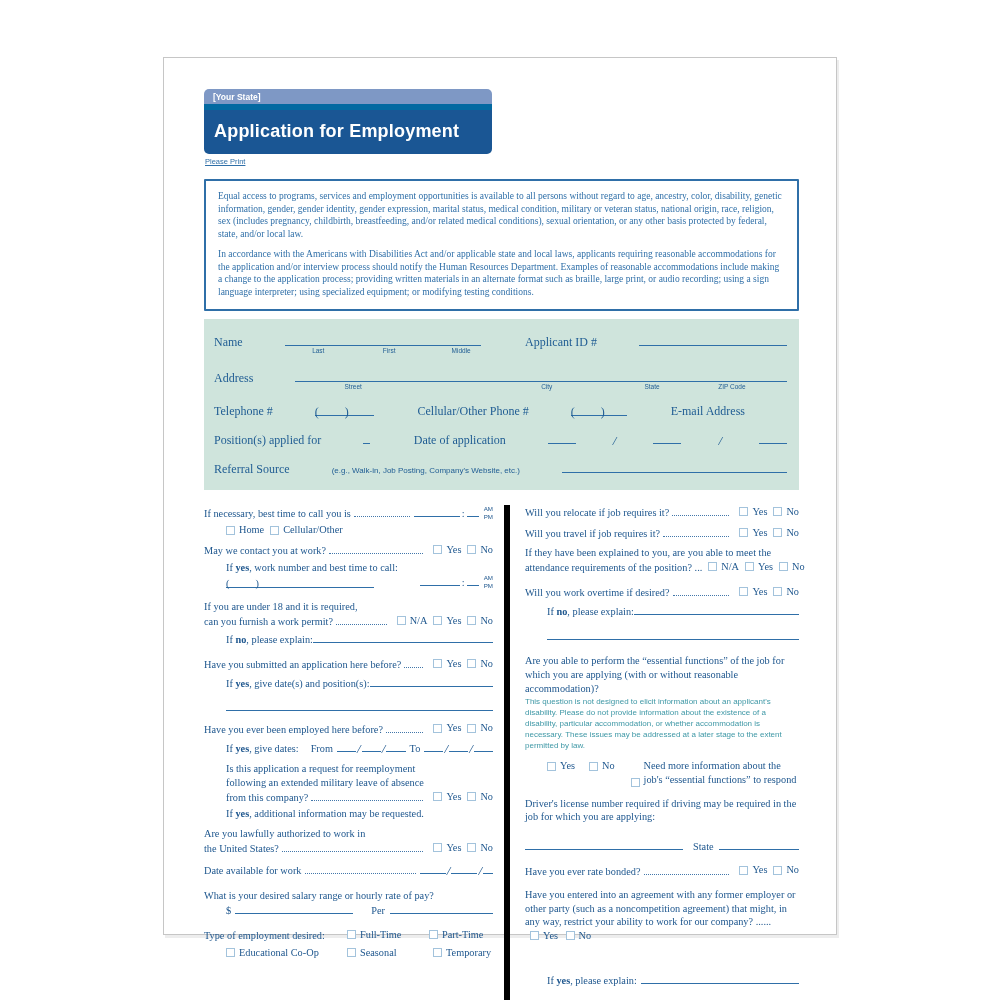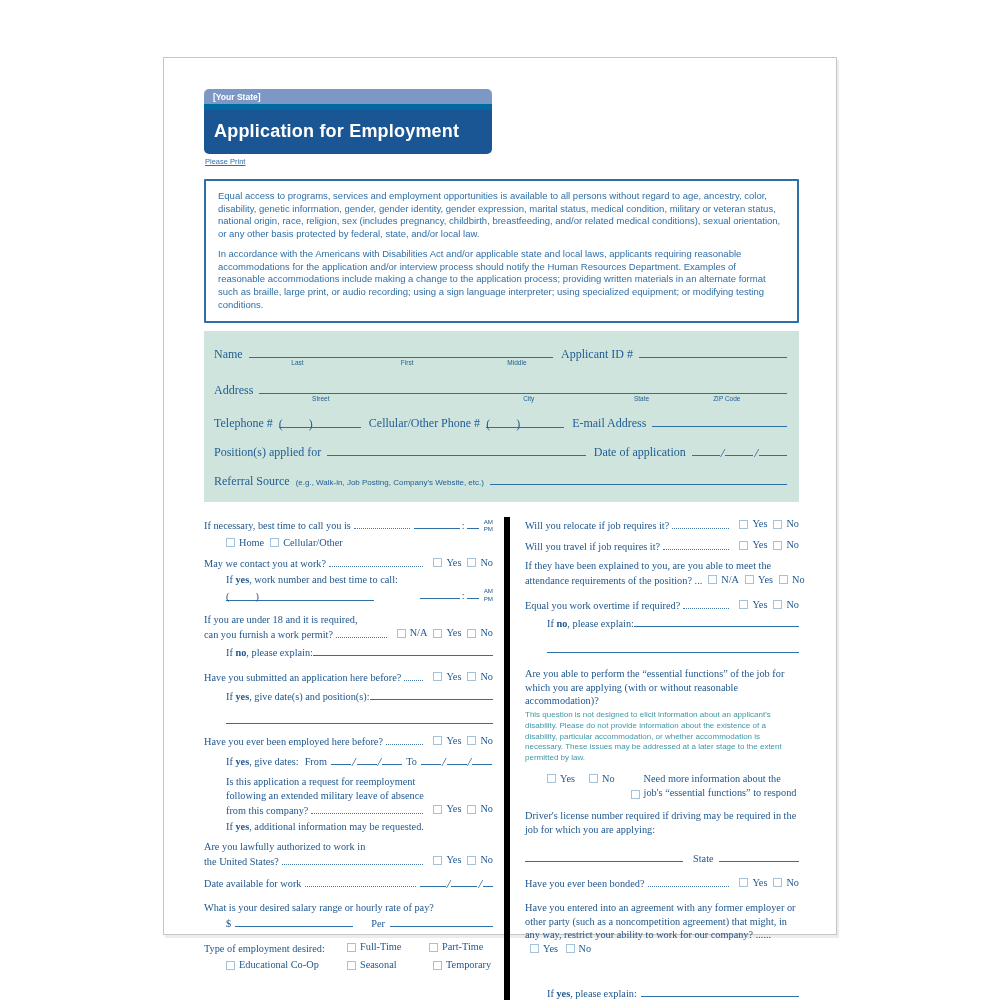--- a/index.html
+++ b/index.html
@@ -13,27 +13,27 @@
   
   .hdr { width:288px; border-radius:5px; overflow:hidden; }
   .statebar { background:#7e98c5; color:#fff; font:bold 8.5px "Liberation Sans",sans-serif;
               padding:3px 9px 2px; border-bottom:6px solid #0369a1; }
   .titlebar { background:#1a5694; color:#fff; font:bold 18px "Liberation Sans",sans-serif;
               padding:11px 10px 12px; letter-spacing:.2px; }
   .printnote { color:#2f6fa8; font:7.5px "Liberation Sans",sans-serif; margin:3px 0 13px 1px;text-decoration:underline; }
 
   
   .notice { border:2px solid #2f6fa8; border-radius:1px; padding:9px 12px 10px;
-            color:#2f6fa8; font-family:Liberation Sans, sans-serif; font-size:9.5px; line-height:1.34; }
+            color:#2f6fa8; font-family:Liberation Serif, serif; font-size:9.5px; line-height:1.34; }
   .notice p + p { margin-top:7px; }
 
   
   .appblock { background:#cfe4dc; margin-top:8px; padding:15px 12px 13px 10px;
               font-size:12px; color:#1f5c93; }
-  .arow { display:flex; align-items:baseline; }
+  .arow { display:flex; align-items:baseline;gap:36px; }
   .ln { display:inline-block; border-bottom:1px solid #2f6fa8; height:12px; }
   .grow { flex:1; }
   .lnwrap { display:inline-block; position:relative; height:12px; }
   .lnwrap .ln { width:100%; }
   .sub { position:absolute; top:13px; font:6.5px "Liberation Sans",sans-serif; color:#1f5c93; white-space:nowrap; }
   .alabel { white-space:nowrap; }
   .mr { margin-right:6px; } .ml { margin-left:8px;text-align:right; }
   .r1 { margin-bottom:20px; } .r2 { margin-bottom:17px; } .r3 { margin-bottom:13px; } .r4 { margin-bottom:13px; }
   .parens { display:inline-flex; justify-content:flex-start; align-items:baseline; }
   .parens span { position:relative; top:1px; }
@@ -234,21 +234,21 @@
             <span class="cb"></span>
             <span>Yes</span>
           </span>
         <span class="cbopt">
             <span class="cb"></span>
             <span>No</span>
           </span>
       </div>
       <div class="qrow ind gap6">
         <span class="nowrap"><span>If</span>&nbsp;<b>yes</b><span>, give dates:</span></span>
-        <span style="margin:0 4px 0 6px">From</span>
+        <span style="margin:0 4px 0 12px">From</span>
         <span class="ln dseg"></span>
           <span class="slash">/</span>
           <span class="ln dseg"></span>
           <span class="slash">/</span>
           <span class="ln dseg"></span>
         <span style="margin:0 4px">To</span>
         <span class="ln dseg"></span>
           <span class="slash">/</span>
           <span class="ln dseg"></span>
           <span class="slash">/</span>
@@ -369,21 +369,21 @@
             <span class="cb"></span>
             <span>Yes</span>
           </span>
         <span class="cbopt">
             <span class="cb"></span>
             <span>No</span>
           </span>
       </div>
 
       <div class="qrow">
-        <span>Equal you work overtime if required?</span>
+        <span>Will you work overtime if desired?</span>
         <span class="leader"></span>
         <span class="cbopt">
             <span class="cb"></span>
             <span>Yes</span>
           </span>
         <span class="cbopt">
             <span class="cb"></span>
             <span>No</span>
           </span>
       </div>
@@ -417,21 +417,21 @@
       </div>
 
       <div class="gap6">Driver's license number required if driving may be required in the job for which you are applying:</div>
       <div class="qrow gap10" style="margin-top:14px">
         <span class="ln" style="width:158px"></span>
         <span style="margin:0 5px 0 10px">State</span>
         <span class="ln grow"></span>
       </div>
 
       <div class="qrow gap10">
-        <span>Have you ever been bonded?</span>
+        <span>Have you ever rate bonded?</span>
         <span class="leader"></span>
         <span class="cbopt">
             <span class="cb"></span>
             <span>Yes</span>
           </span>
         <span class="cbopt">
             <span class="cb"></span>
             <span>No</span>
           </span>
       </div>

